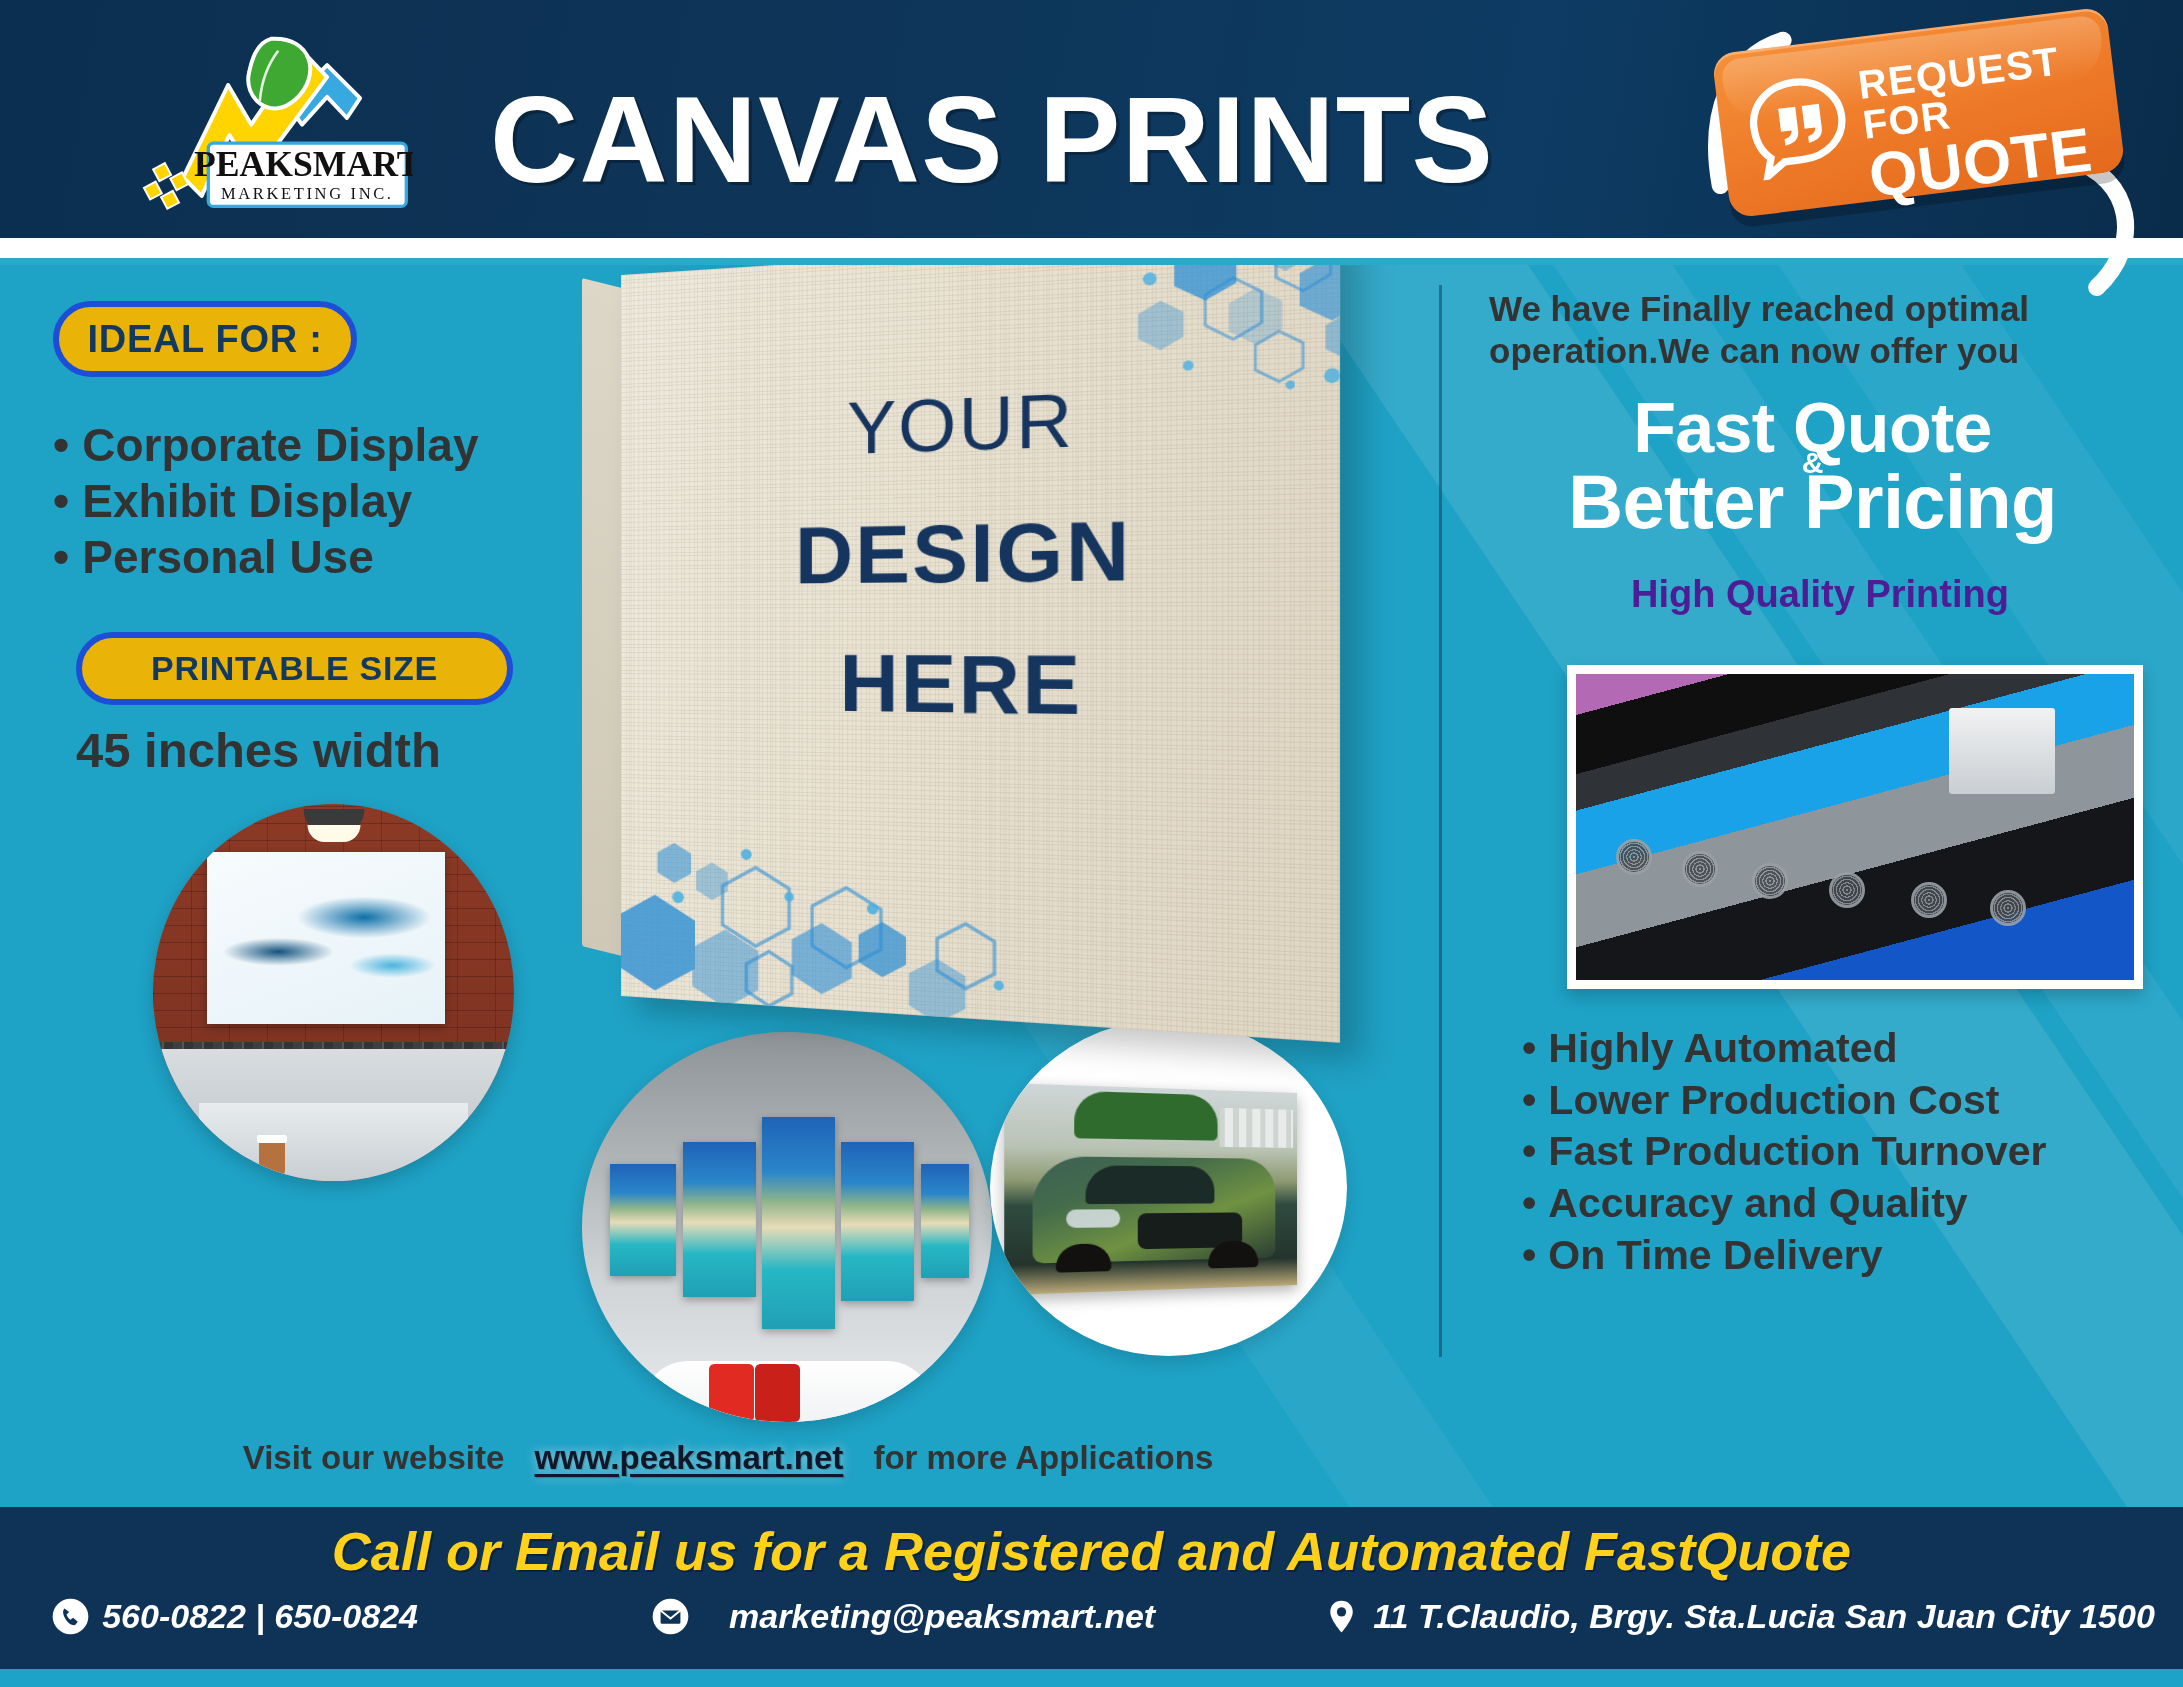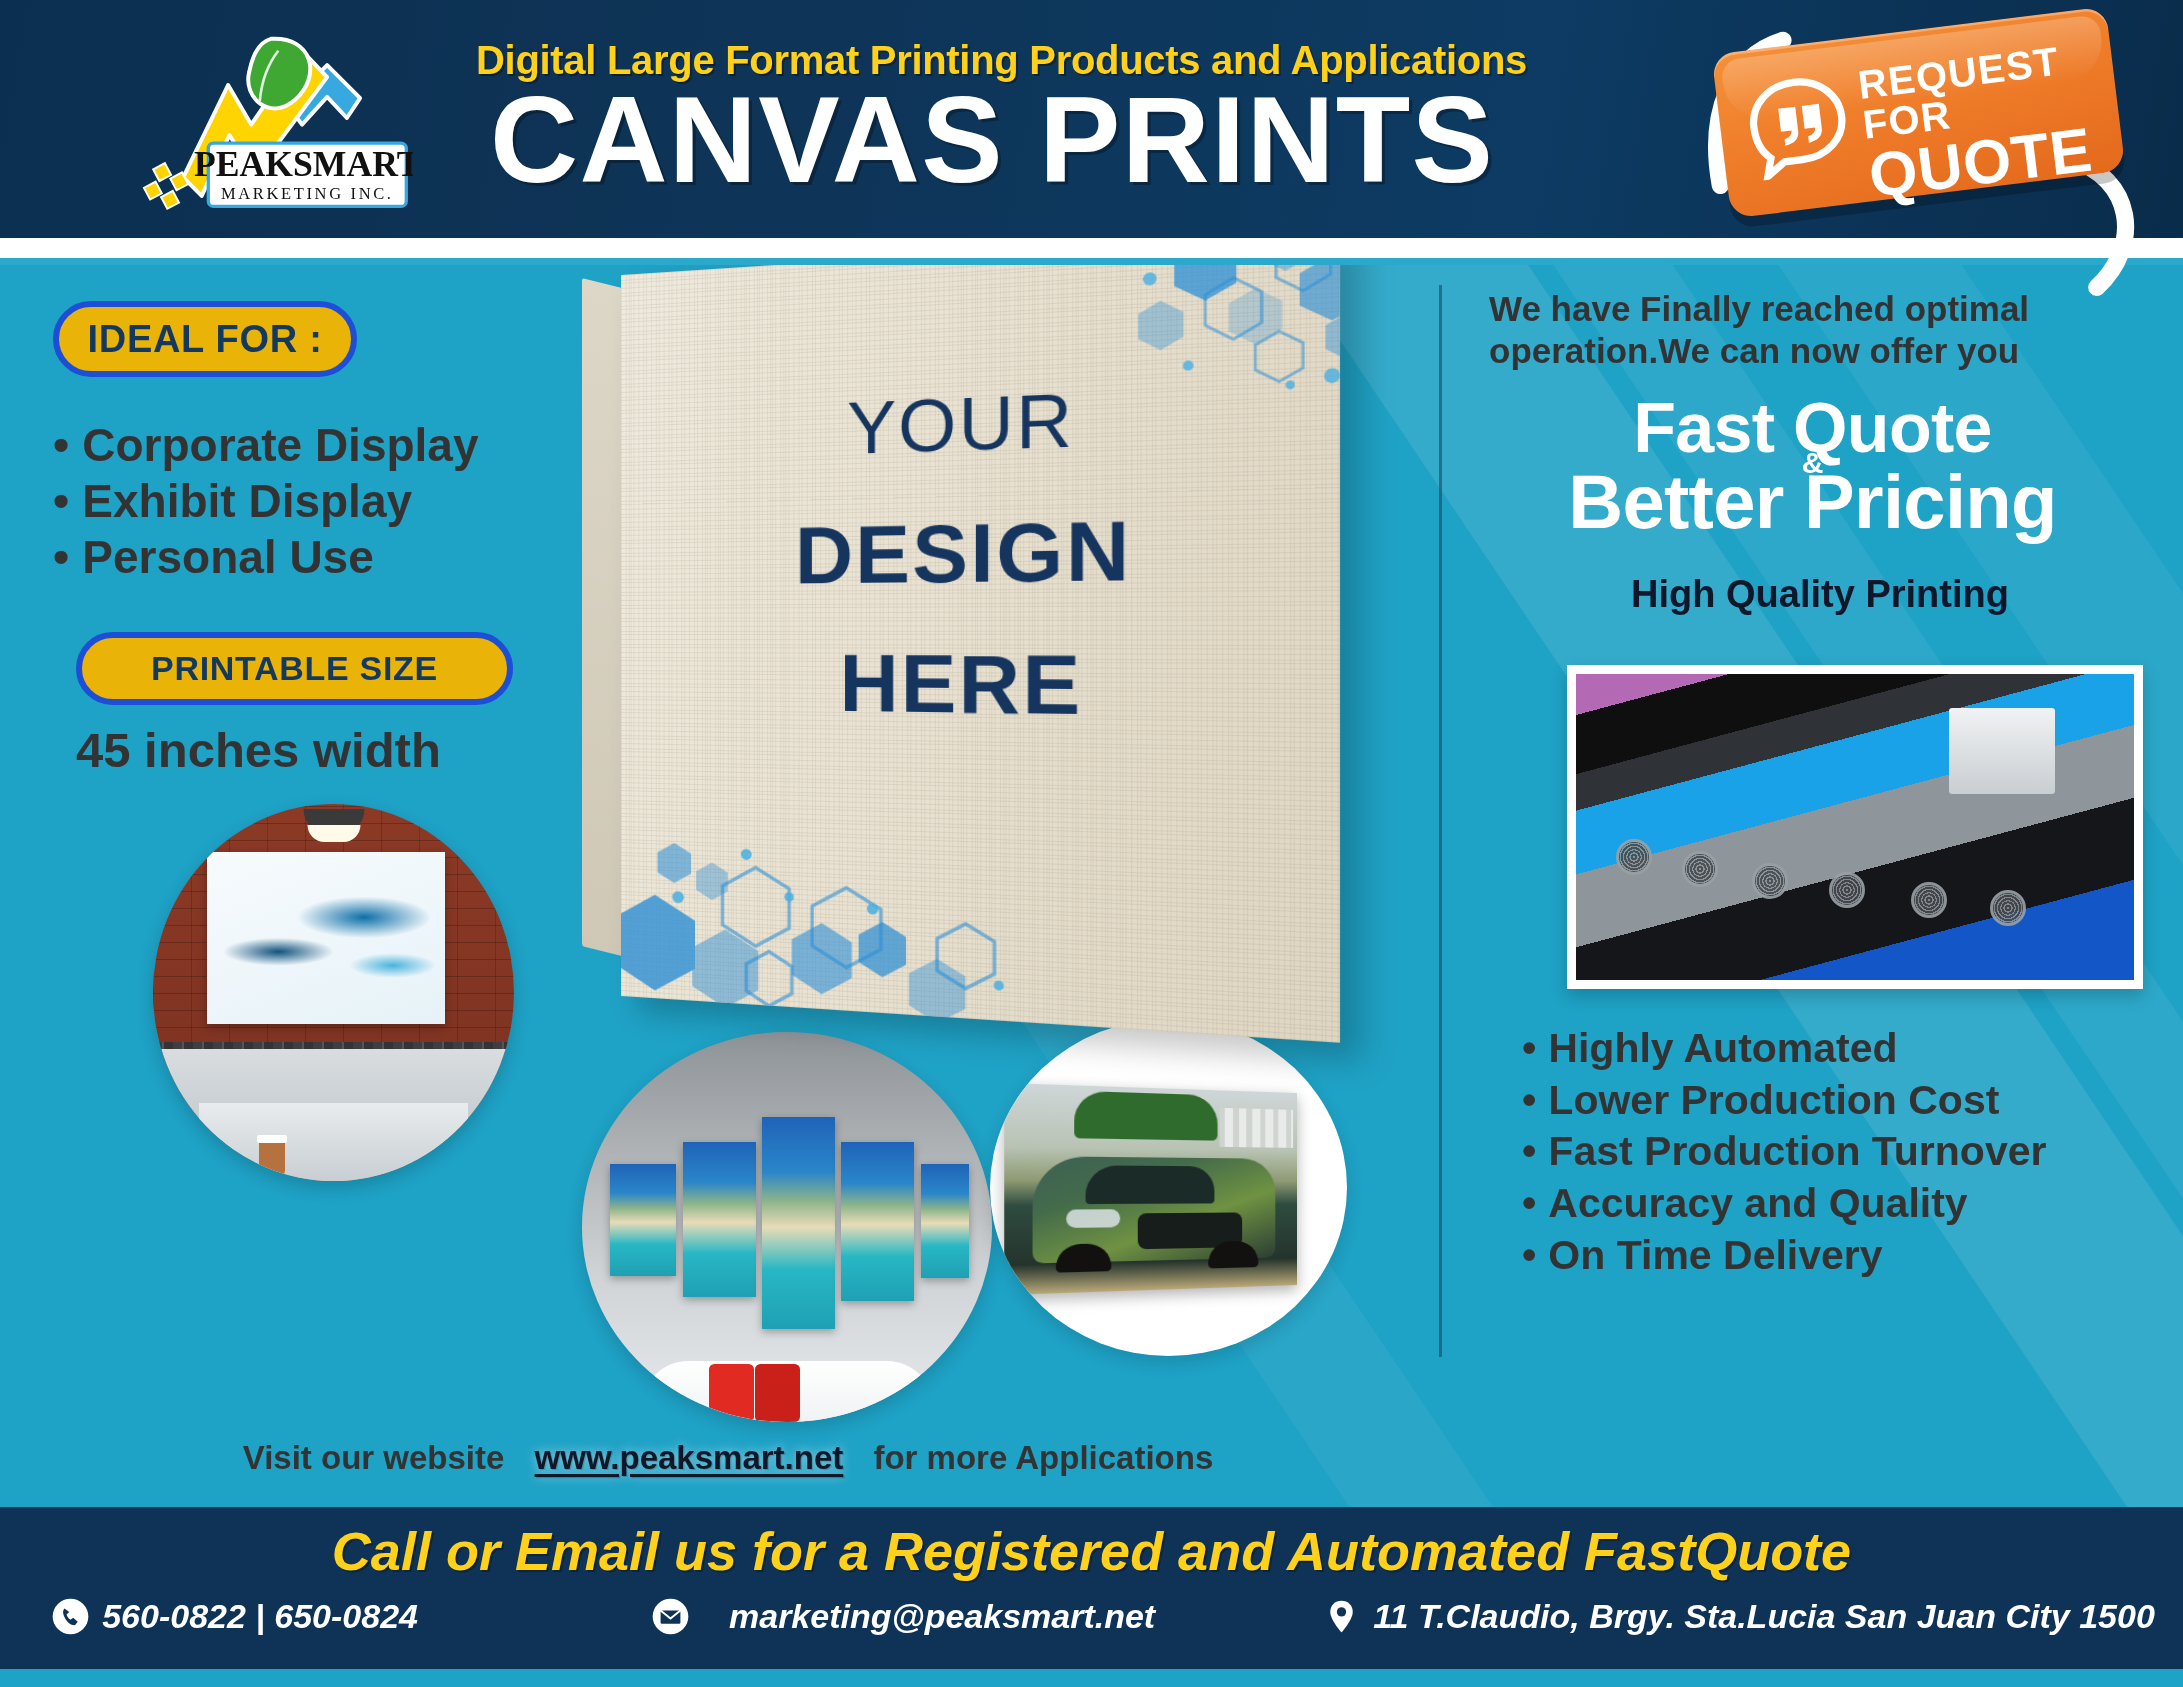--- a/index.html
+++ b/index.html
@@ -246,21 +246,21 @@
     color:#ffffff; text-align:center; line-height:.98;
   }
   .r-big-1{ font-size:70px; font-weight:bold; letter-spacing:-0.7px; }
   .r-big-amp{
     position:absolute; left:50%; transform:translateX(-50%);
     top:54px; font-size:30px; font-weight:bold;
   }
   .r-big-2{ font-size:76px; font-weight:bold; letter-spacing:-0.7px; margin-top:2.6px; }
   .r-hq{
     position:absolute; left:1489px; top:308px; width:662px; z-index:25;
-    text-align:center; font-size:38px; font-weight:bold; color:#0f172a;
+    text-align:center; font-size:38px; font-weight:bold; color:#4c1d95;
   }
   .printer{
     position:absolute; left:1567px; top:400px; width:576px; height:324px;
     background:#fff; padding:9.3px; z-index:24;
     box-shadow:0 6.6px 16px rgba(0,0,0,.2);
   }
   .printer-img{
     position:absolute; left:9.3px; top:9.3px; right:9.3px; bottom:9.3px;
     background:
       linear-gradient(165deg,#b469b4 0 9%, #0f0f10 9% 22%, #2f3337 22% 30%,
@@ -332,21 +332,20 @@
         <rect x="52" y="264" width="20" height="20" transform="rotate(-28 62 274)"></rect>
       </g>
       <path d="M215 30 C278 26 292 86 252 122 C214 156 172 120 182 80 C188 50 200 34 215 30 Z" fill="#3EA832" stroke="#ffffff" stroke-width="6"></path>
       <path d="M226 48 C206 74 200 102 198 124" fill="none" stroke="#ffffff" stroke-width="4" opacity=".85"></path>
       <rect x="120" y="188" width="300" height="96" rx="8" fill="#ffffff" stroke="#37A8E0" stroke-width="5"></rect>
       <text x="270" y="238" font-family="'Liberation Serif',serif" font-size="54" font-weight="bold" fill="#111" text-anchor="middle">PEAKSMART</text>
       <text x="270" y="272" font-family="'Liberation Serif',serif" font-size="25" letter-spacing="4" fill="#111" text-anchor="middle">MARKETING INC.</text>
     </svg>
   </div>
 
-  <div class="head-sub">Digital Large Format Printing Products and Applications</div>
   <div class="head-title">CANVAS PRINTS</div>
 </div>
 
 <svg class="rfq-swoosh" viewBox="0 0 250 400">
   <path d="M150 30 C70 55 35 140 55 250" fill="none" stroke="#ffffff" stroke-width="26" stroke-linecap="round"></path>
 </svg>
 <svg class="rfq-swoosh2" viewBox="0 0 200 230">
   <path d="M40 10 C135 40 150 140 80 205" fill="none" stroke="#ffffff" stroke-width="26" stroke-linecap="round"></path>
 </svg>
 

